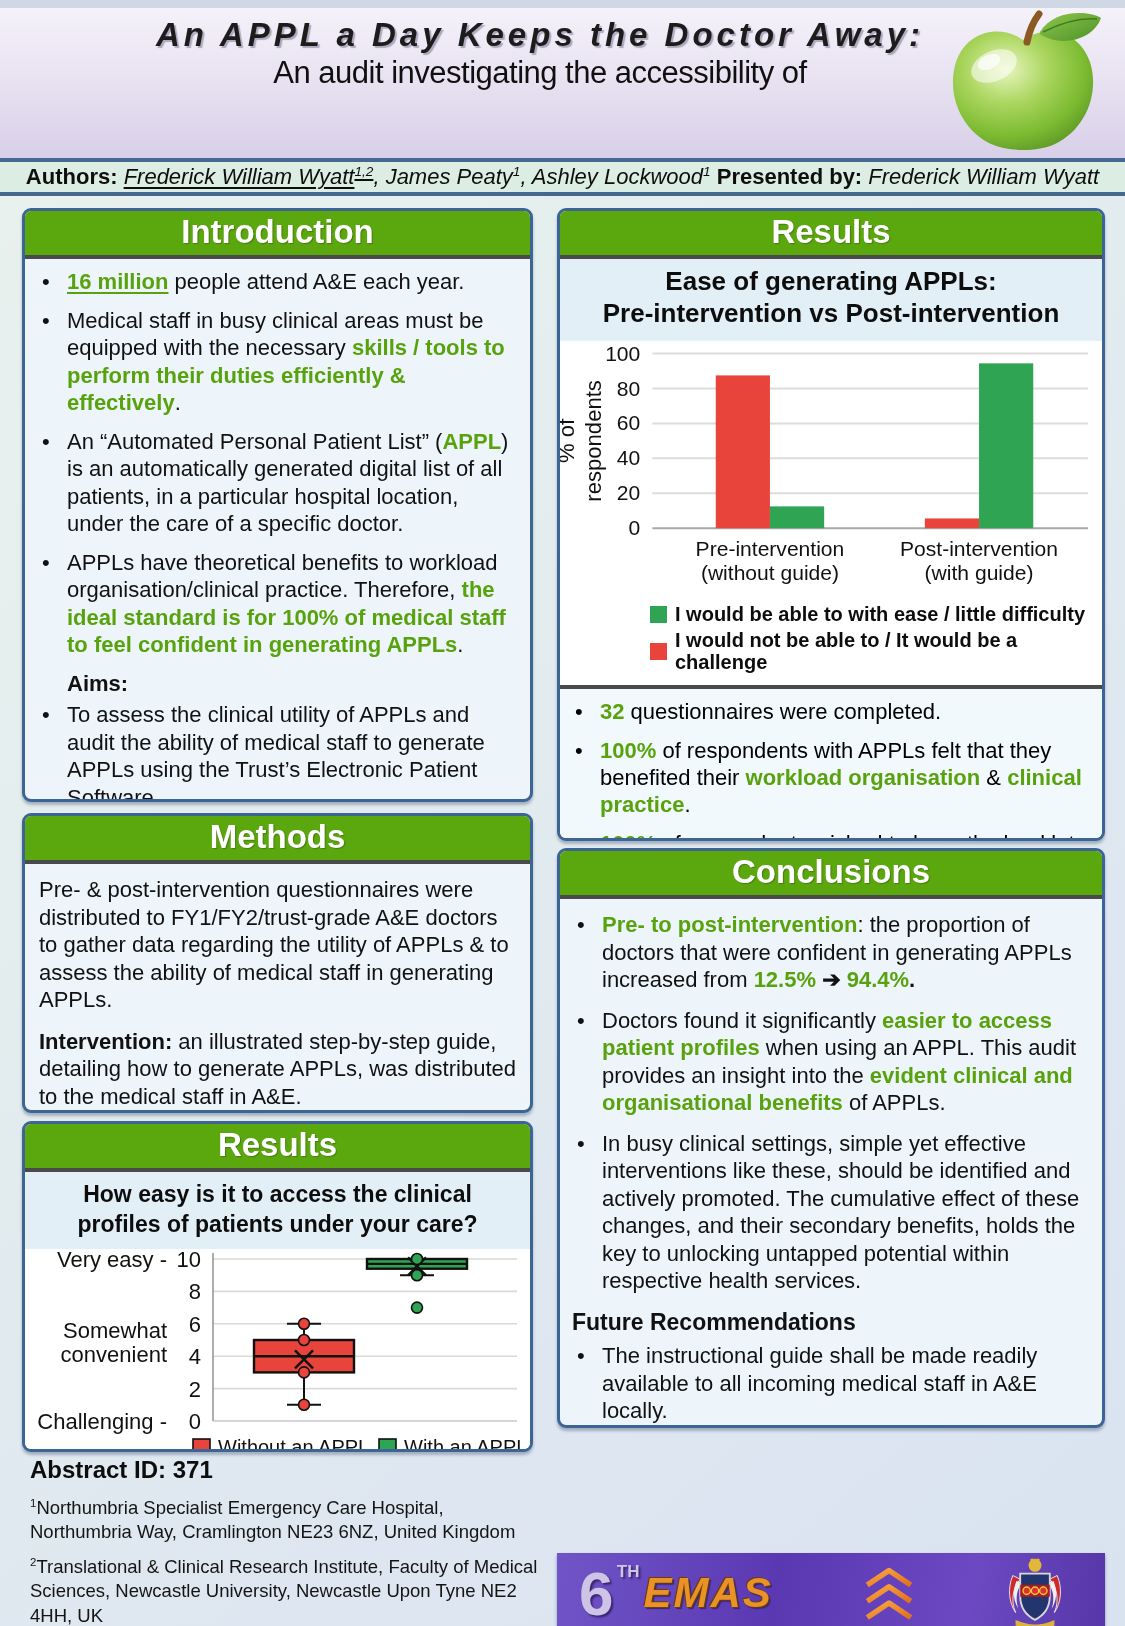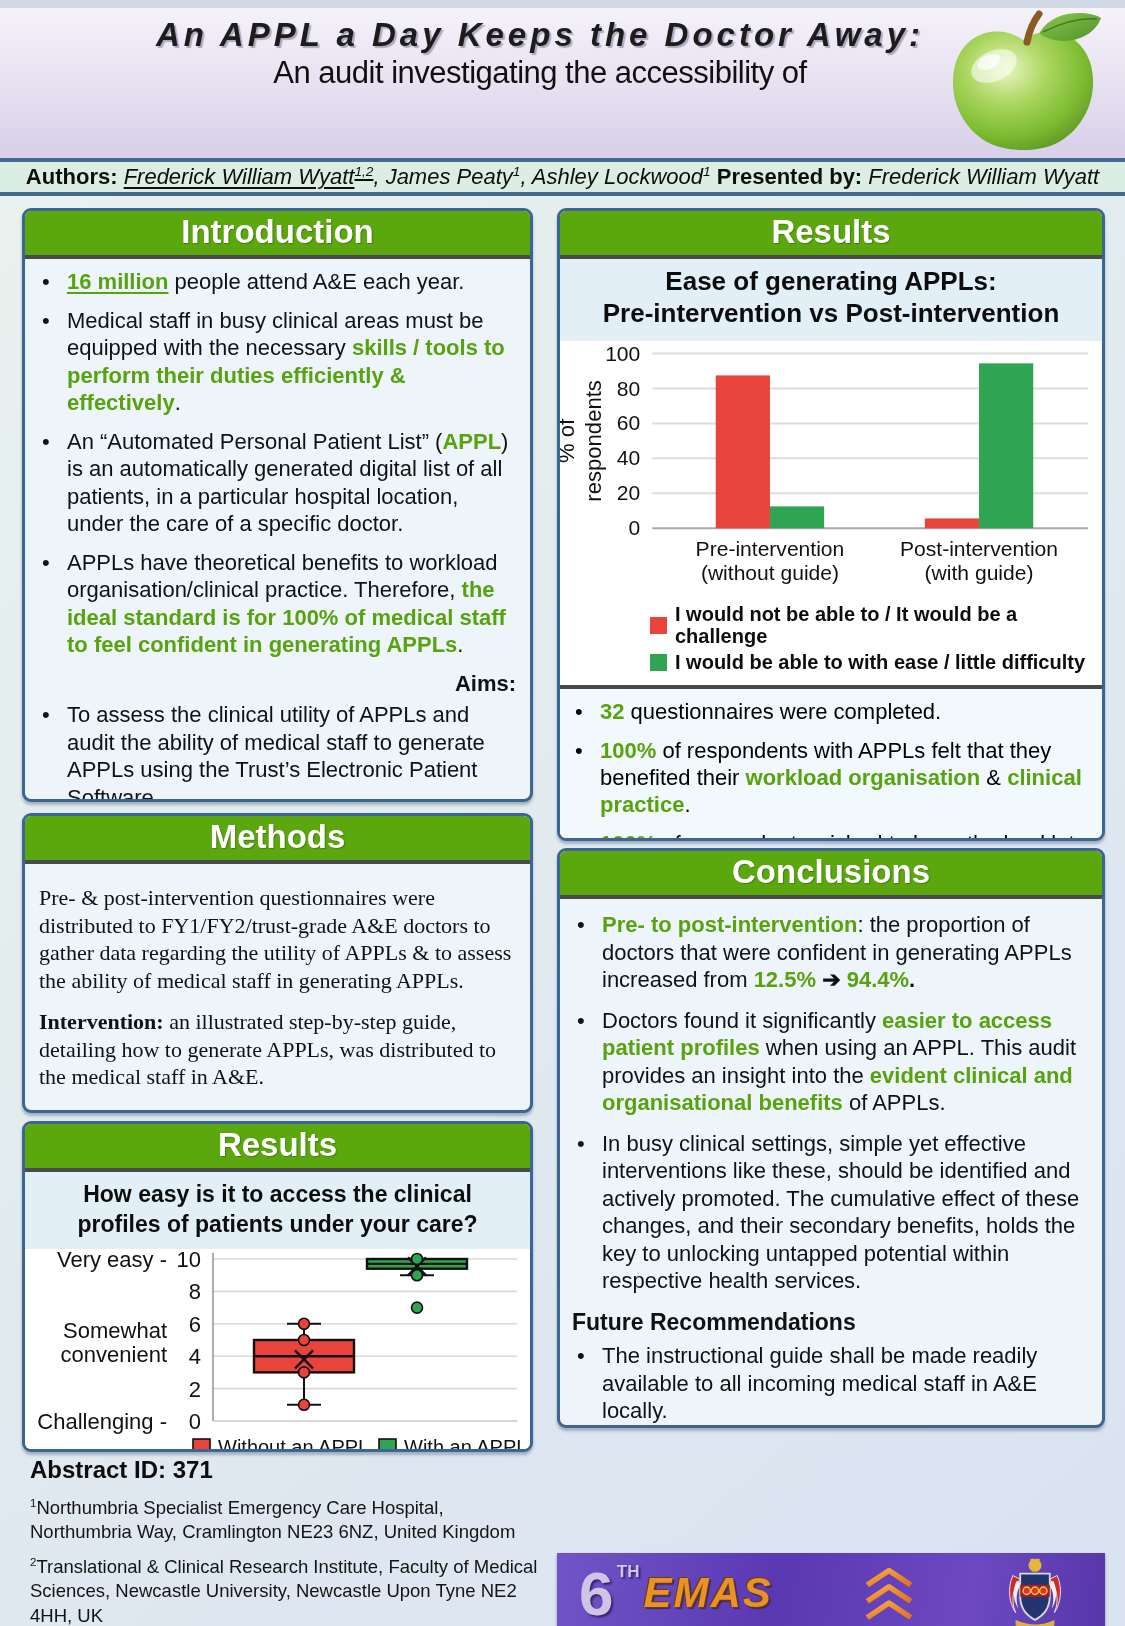--- a/index.html
+++ b/index.html
@@ -41,21 +41,21 @@
   .pbody{ padding:9px 14px 6px 10px; font-size:22px; line-height:1.25; color:#111; }
   .bullet{ display:flex; margin-bottom:11px; }
   .bullet .dot{ flex:none; width:32px; padding-left:7px; }
   .bullet .btxt{ flex:1; padding-right:2px; }
   
   .b{ font-weight:bold; }
   .i{ font-style:italic; }
   .u{ text-decoration:underline; text-decoration-thickness:2px; text-underline-offset:3px; }
   .g{ color:#58a30d; font-weight:bold; }
   .s{ font-size:62%; vertical-align:super; line-height:0; }
-  .aims-h{ font-weight:bold; margin:2px 0 4px 32px; font-size:22px;text-align:right; }
+  .aims-h{ font-weight:bold; margin:2px 0 4px 32px; font-size:22px; }
   .mpara{ margin-bottom:14px; }
   
   .chart-title{
     background:#e3eff7; text-align:center; font-weight:bold; color:#0d0d0d; flex:none;
   }
   #resR-title{ font-size:26px; line-height:1.22; padding:7px 4px 12px; }
   #resL-title{ font-size:23px; line-height:1.3; padding:8px 16px 9px; }
   .chart-area{ background:#fff; flex:none; }
   svg{ display:block; }
   svg text{ font-family:"Liberation Sans", sans-serif; }
@@ -149,21 +149,21 @@
           <div class="bullet">
             <span class="dot">•</span>
             <span class="btxt"><span>To assess the clinical utility of APPLs and audit the ability of medical staff to generate APPLs using the Trust’s Electronic Patient Software.</span></span>
           </div>
         </div>
     </div>
   </div>
 
   <div class="panel" id="methods" style="left:22px; top:805px; width:511px; height:300px;">
     <div class="phead">Methods</div>
-    <div class="pbody" style="padding:20px 14px 6px 14px;font-family:Liberation Serif, serif;">
+    <div class="pbody" style="padding:12px 14px 6px 14px;">
       <div class="mpara"><span>Pre- &amp; post-intervention questionnaires were distributed to FY1/FY2/trust-grade A&amp;E doctors to gather data regarding the utility of APPLs &amp; to assess the ability of medical staff in generating APPLs.</span></div>
       <div class="mpara"><span class="b">Intervention:</span><span> an illustrated step-by-step guide, detailing how to generate APPLs, was distributed to the medical staff in A&amp;E.</span></div>
     </div>
   </div>
 
   <div class="panel" id="results-left" style="left:22px; top:1113px; width:511px; height:331px;">
     <div class="phead">Results</div>
     <div class="chart-title" id="resL-title">How easy is it to access the clinical profiles of patients under your care?</div>
     <div class="chart-area" style="flex:1;">
       <svg width="505" height="212" viewBox="0 0 505 212">
@@ -245,26 +245,26 @@
           <text x="209.18" y="214" font-size="21" text-anchor="middle" fill="#111">Pre-intervention</text>
           <text x="209.18" y="238" font-size="21" text-anchor="middle" fill="#111">(without guide)</text>
           <rect x="363.5" y="176.256" width="54" height="9.744" fill="#e8443b"></rect>
           <rect x="417.5" y="21.744" width="54" height="164.256" fill="#2fa452"></rect>
           <text x="417.5" y="214" font-size="21" text-anchor="middle" fill="#111">Post-intervention</text>
           <text x="417.5" y="238" font-size="21" text-anchor="middle" fill="#111">(with guide)</text>
         </svg>
     </div>
     <div id="bar-legend">
         <div class="lgrow">
+          <span class="lgsq" style="background: rgb(47, 164, 82);"></span>
+          <span class="lgtx">I would be able to with ease / little difficulty</span>
+        </div>
+        <div class="lgrow">
           <span class="lgsq" style="background: rgb(232, 68, 59);"></span>
           <span class="lgtx">I would not be able to / It would be a challenge</span>
-        </div>
-        <div class="lgrow">
-          <span class="lgsq" style="background: rgb(47, 164, 82);"></span>
-          <span class="lgtx">I would be able to with ease / little difficulty</span>
         </div>
       </div>
     <div class="hr-dark"></div>
     <div class="rr-bullets">
       <div>
           <div class="bullet">
             <span class="dot">•</span>
             <span class="btxt"><span class="g">32</span><span> questionnaires were completed.</span></span>
           </div>
           <div class="bullet">

